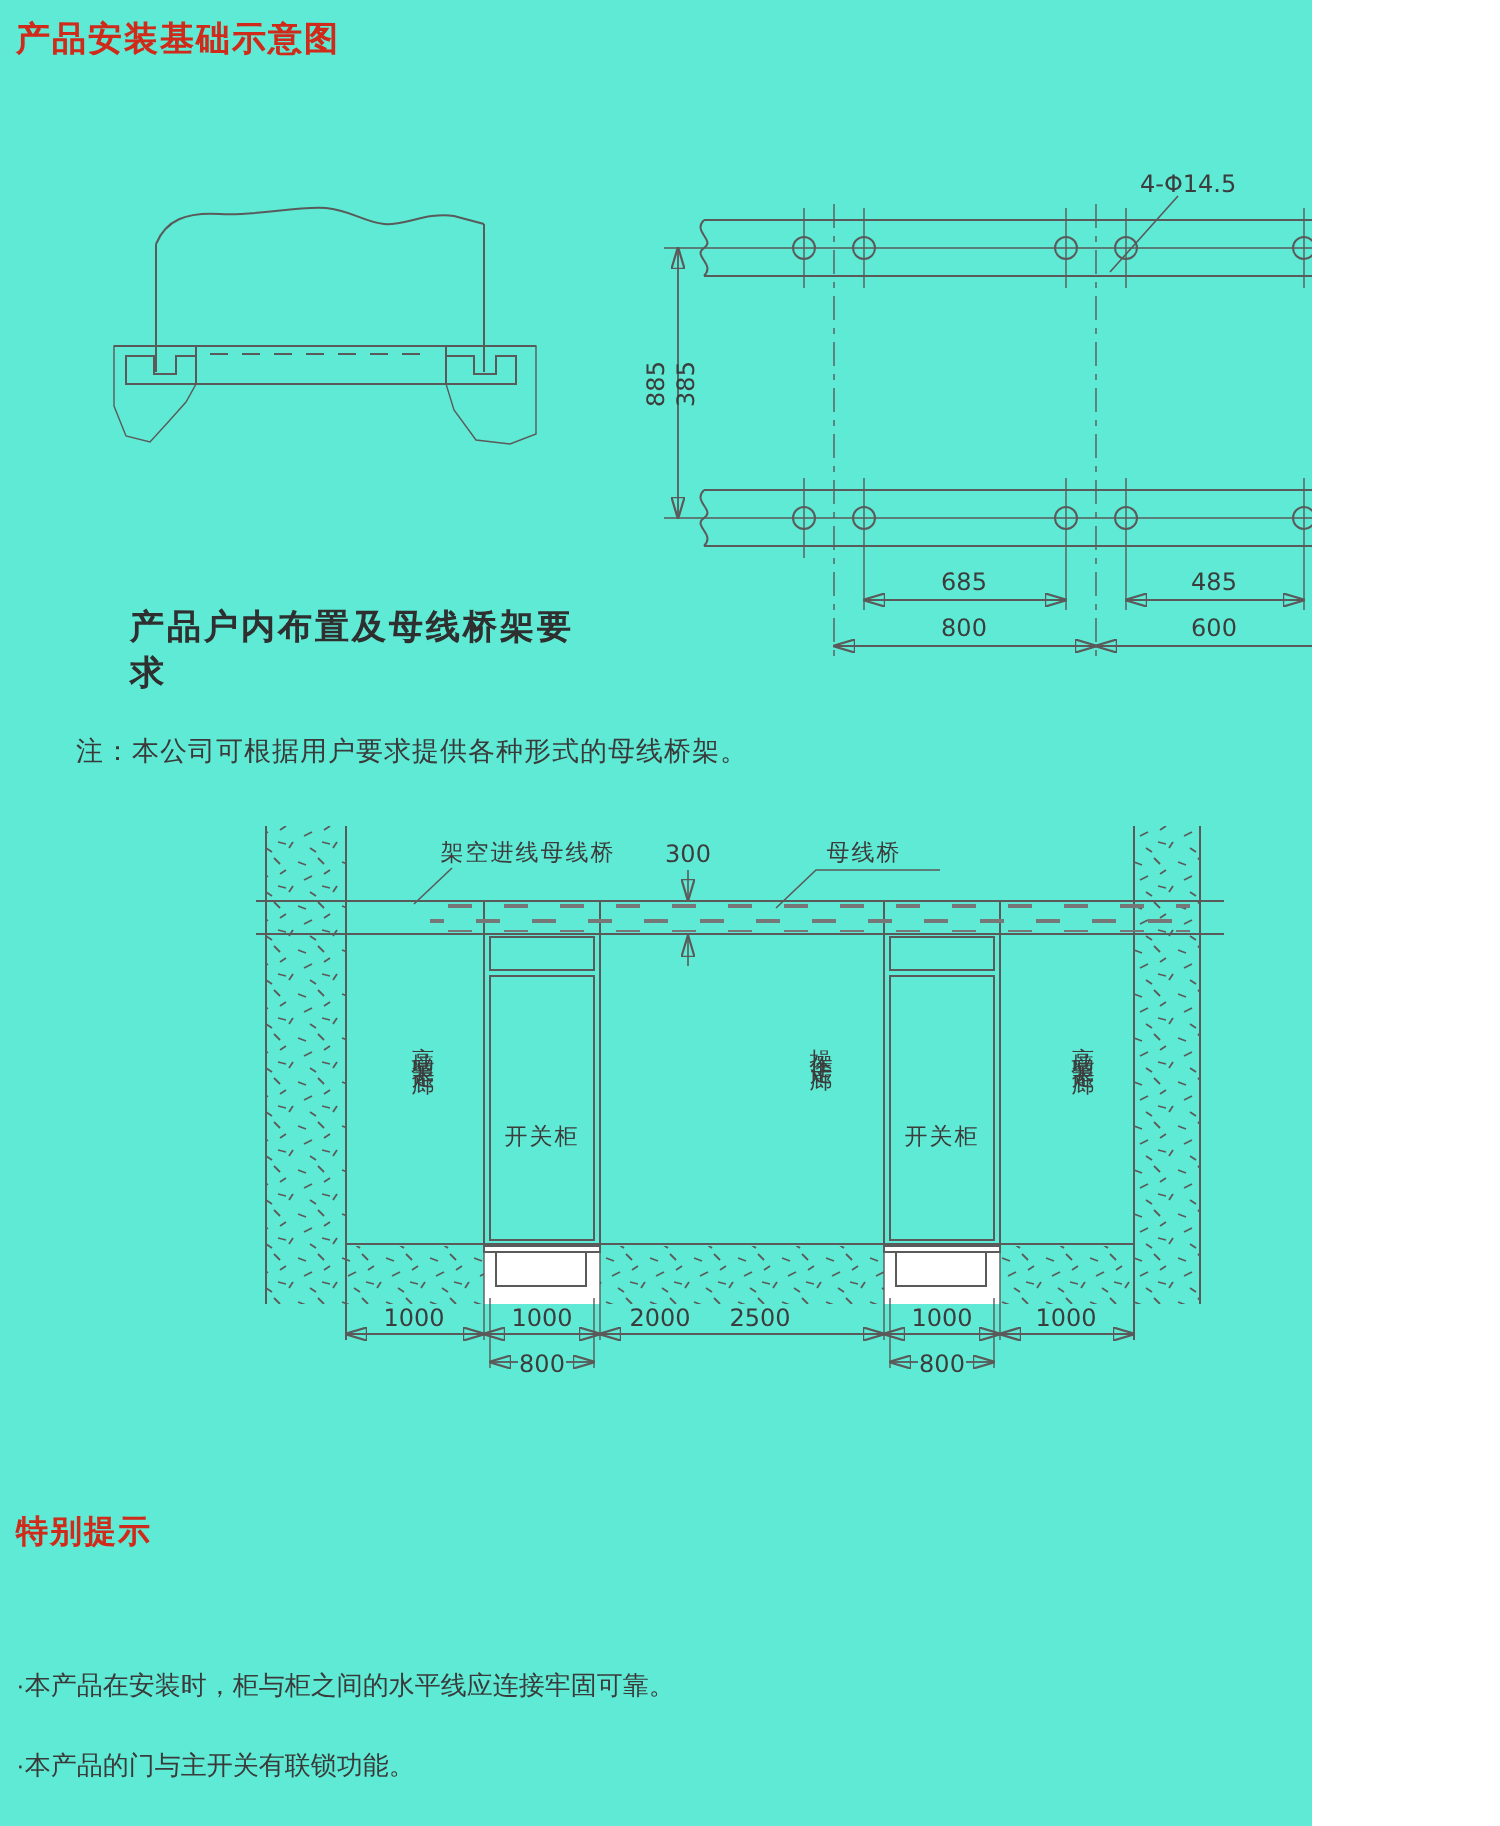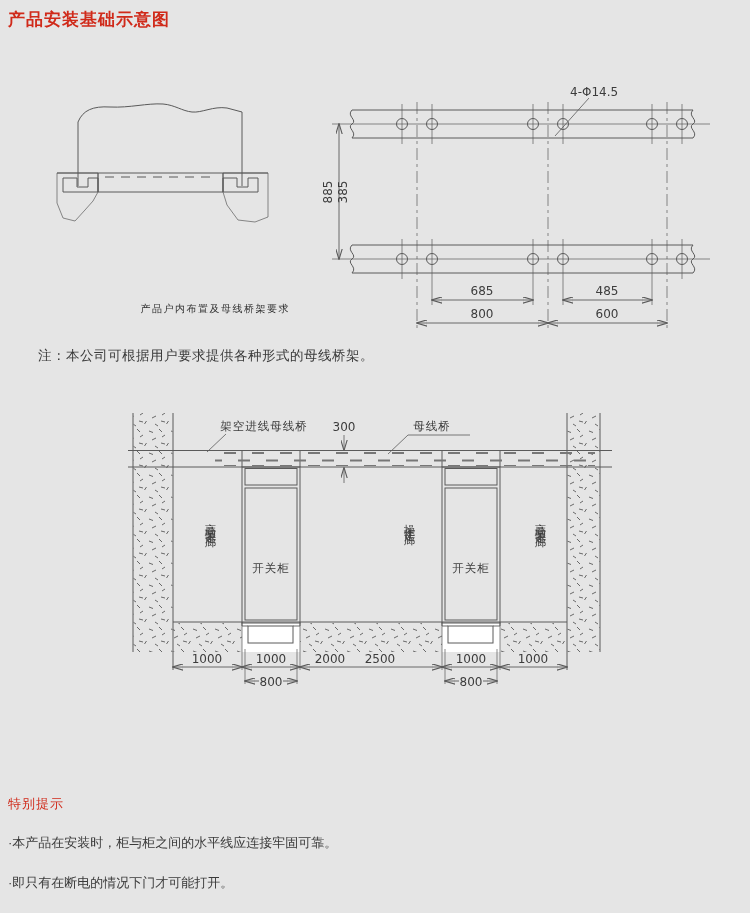--- a/index.html
+++ b/index.html
@@ -1,24 +1,24 @@
 <!DOCTYPE html>
 <html><head>
 <meta charset="utf-8">
 <style>
   html,body{margin:0;padding:0;background:#ffffff;}
-  .page{position:relative;width:750px;height:913px;background:#e5e5e5;overflow:hidden;
+  .page{position:relative;width:656px;height:913px;background:#5eead4;overflow:hidden;
         font-family:"Liberation Sans","DejaVu Sans",sans-serif;color:#333;}
   .abs{position:absolute;}
   .title{font-size:17px;font-weight:bold;color:#d02a1a;left:8px;top:8px;letter-spacing:1px;}
-  .caption{left:65px;top:302px;width:225px;text-align:right;font-size:10px;color:#2f2f2f;letter-spacing:1.5px;}
-  .note{left:38px;top:347px;font-size:13.5px;color:#3a3a3a;letter-spacing:0.5px;}
+  .caption{left:65px;top:302px;width:225px;text-align:left;font-size:17px;color:#2f2f2f;letter-spacing:1.5px;font-weight:bold;}
+  .note{left:38px;top:367px;font-size:13.5px;color:#3a3a3a;letter-spacing:0.5px;}
   .vlabel{writing-mode:vertical-rl;text-orientation:upright;font-size:11.5px;color:#3c3c3c;
           letter-spacing:3px;line-height:1;}
-  .sp-head{font-size:13px;font-weight:normal;color:#d02a1a;left:8px;top:795px;letter-spacing:1px;}
+  .sp-head{font-size:16px;font-weight:bold;color:#d02a1a;left:8px;top:756px;letter-spacing:1px;}
   .bullets{left:8px;top:814px;width:737px;list-style:none;margin:0;padding:0;}
   .bullets li{font-size:13px;line-height:21.5px;color:#3a3a3a;margin-bottom:7px;
               padding-left:7px;text-indent:-7px;margin-top:18px;}
   svg{position:absolute;overflow:visible;}
   svg line,svg path,svg rect.stroke,svg circle{stroke:#5a5a5a;fill:none;}
   text{font-family:"DejaVu Sans","Liberation Sans",sans-serif;fill:#3c3c3c;}
   .dimtxt{font-size:12px;}
   .lbltxt{font-size:11.5px;letter-spacing:1px;}
 </style>
 </head>
@@ -219,16 +219,16 @@
     <text class="dimtxt" x="346" y="281" text-anchor="middle">800</text>
   </svg>
 
   <div class="abs vlabel" style="left:204px;top:514px;height:80px">高墙装走廊</div>
   <div class="abs vlabel" style="left:403px;top:515px;height:66px">操作走廊</div>
   <div class="abs vlabel" style="left:534px;top:514px;height:80px">高墙装走廊</div>
 
   <div class="abs sp-head">特别提示</div>
   <ul class="abs bullets">
     <li>·本产品在安装时，柜与柜之间的水平线应连接牢固可靠。</li>
-    <li>·即只有在断电的情况下门才可能打开。</li>
+    <li>·本产品的门与主开关有联锁功能。</li>
   </ul>
 
 </div>
 
 </body></html>

